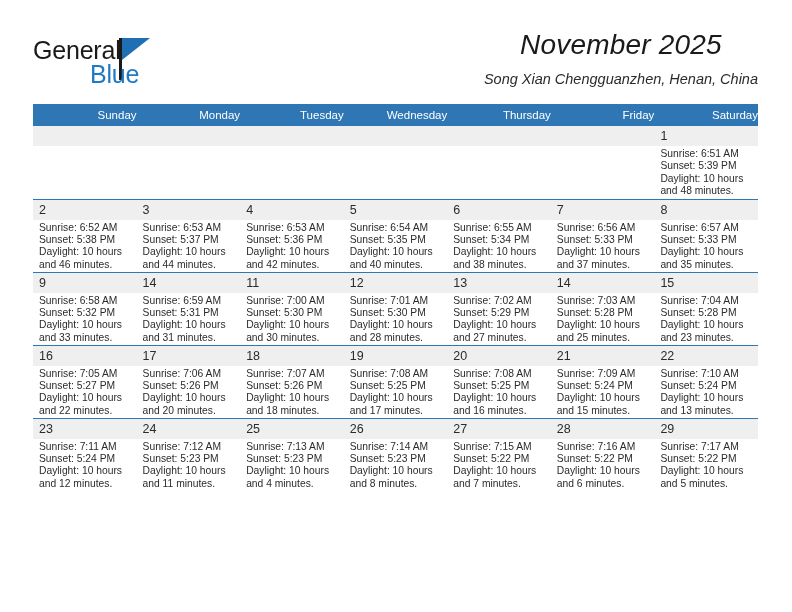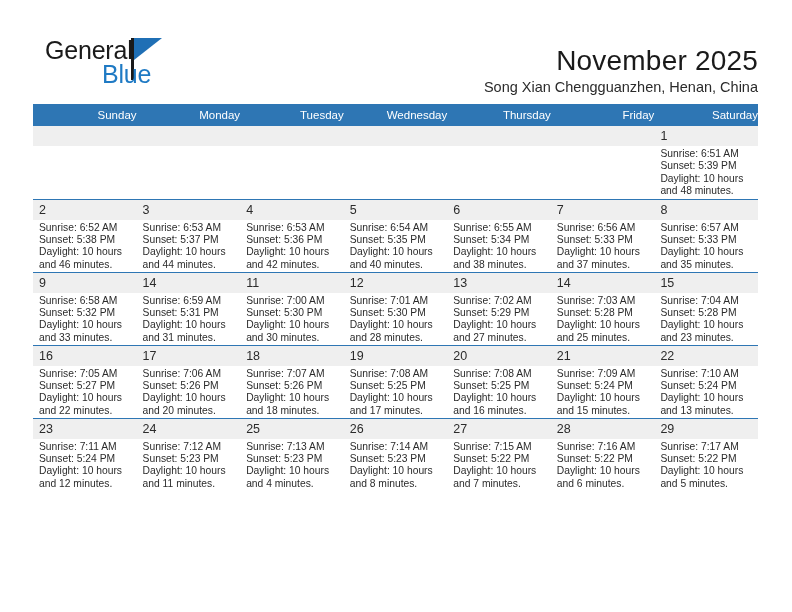--- a/index.html
+++ b/index.html
@@ -18,21 +18,21 @@
   }
 
   
   .header {
     position: absolute;
     left: 33px; top: 28px;
     width: 725px; height: 72px;
   }
   .logo {
     position: absolute;
-    left: 12px; top: 8px;
+    left: 0; top: 8px;
     width: 210px; height: 60px;
   }
   .logo-general {
     position: absolute;
     left: 0; top: 0;
     font-size: 25px;
     color: #1a1a1a;
     letter-spacing: -0.2px;
     line-height: 28px;
   }
@@ -53,31 +53,33 @@
     position: absolute;
     left: 57px; top: 24px;
     font-size: 25px;
     color: #1f7ac4;
     line-height: 28px;
     letter-spacing: -0.2px;
   }
 
   .title-block {
     position: absolute;
-    right: 0; top: 16px;
-    text-align: right;
+    right: 0; top: 0;
+    text-align: center;
+    font-style: italic;
   }
   .cal-title {
     font-size: 28px;
     font-weight: normal;
     color: #1a1a1a;
     line-height: 34px;
     letter-spacing: 0.2px;
   }
   .cal-sub {
+    margin-top: 8px;
     font-size: 14.5px;
     color: #2b2b2b;
     line-height: 18px;
   }
 
   
   .cal {
     position: absolute;
     left: 33px; top: 104px;
     width: 725px;

